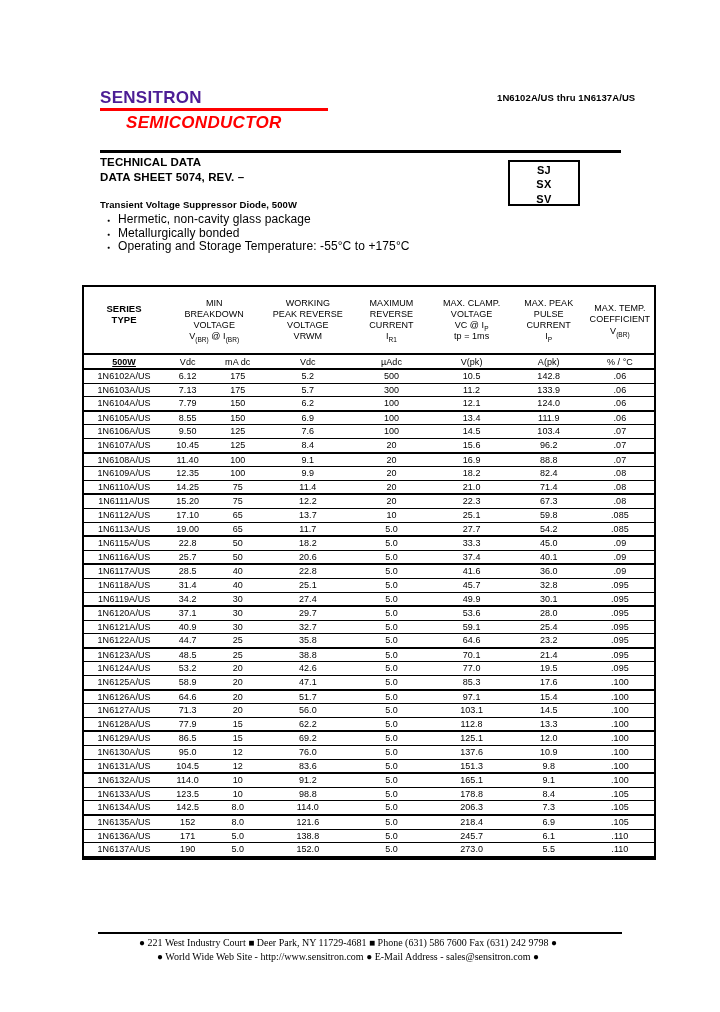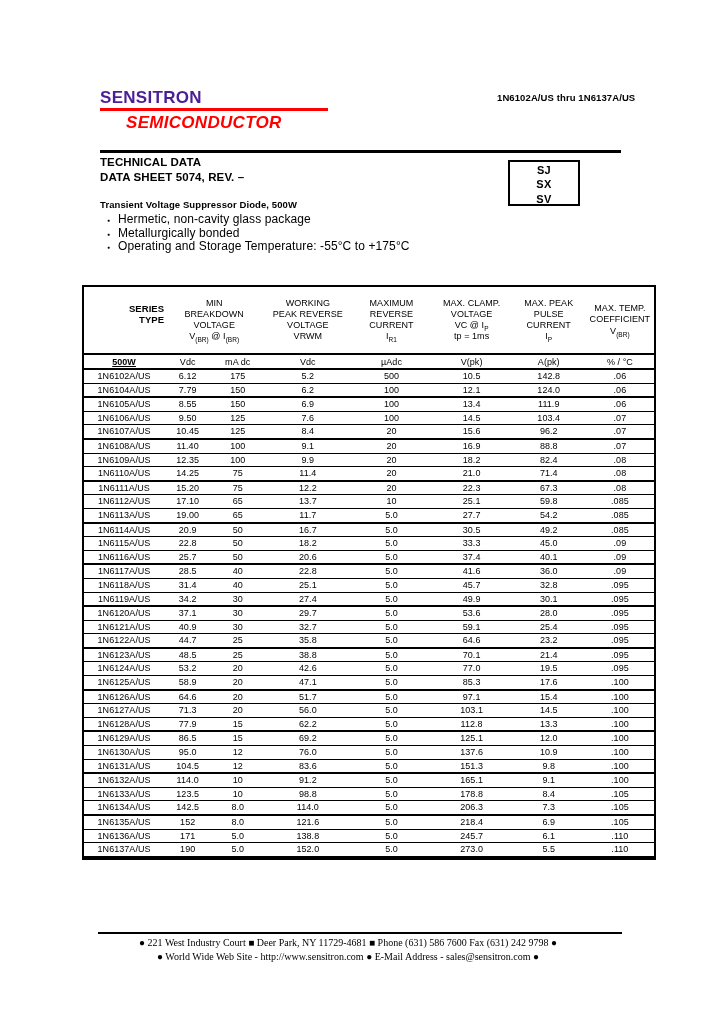--- a/index.html
+++ b/index.html
@@ -180,21 +180,20 @@
     border-bottom: 2px solid #000;
     height: 66px;
   }
   .hdr .htxt {
     line-height: 11.2px;
     font-size: 9px;
   }
   .hdr .hname {
     font-weight: bold;
     font-size: 9.5px;
-    text-align: right;
   }
   .sub {
     font-size: 6.5px;
     vertical-align: sub;
     line-height: 0;
   }
 
   tr.units td {
     height: 13px;
     border-bottom: 2px solid #000;
@@ -349,20 +348,30 @@
           <tr class="datarow">
             <td class="series">1N6102A/US</td>
             <td>6.12</td>
             <td>175</td>
             <td>5.2</td>
             <td>500</td>
             <td>10.5</td>
             <td>142.8</td>
             <td>.06</td>
           </tr>
+          <tr class="datarow">
+            <td class="series">1N6103A/US</td>
+            <td>7.13</td>
+            <td>175</td>
+            <td>5.7</td>
+            <td>300</td>
+            <td>11.2</td>
+            <td>133.9</td>
+            <td>.06</td>
+          </tr>
           <tr class="datarow thick">
             <td class="series">1N6104A/US</td>
             <td>7.79</td>
             <td>150</td>
             <td>6.2</td>
             <td>100</td>
             <td>12.1</td>
             <td>124.0</td>
             <td>.06</td>
           </tr>
@@ -450,30 +459,20 @@
             <td class="series">1N6113A/US</td>
             <td>19.00</td>
             <td>65</td>
             <td>11.7</td>
             <td>5.0</td>
             <td>27.7</td>
             <td>54.2</td>
             <td>.085</td>
           </tr>
           <tr class="datarow">
-            <td class="series">1N6114A/US</td>
-            <td>20.9</td>
-            <td>50</td>
-            <td>16.7</td>
-            <td>5.0</td>
-            <td>30.5</td>
-            <td>49.2</td>
-            <td>.085</td>
-          </tr>
-          <tr class="datarow">
             <td class="series">1N6115A/US</td>
             <td>22.8</td>
             <td>50</td>
             <td>18.2</td>
             <td>5.0</td>
             <td>33.3</td>
             <td>45.0</td>
             <td>.09</td>
           </tr>
           <tr class="datarow thick">

